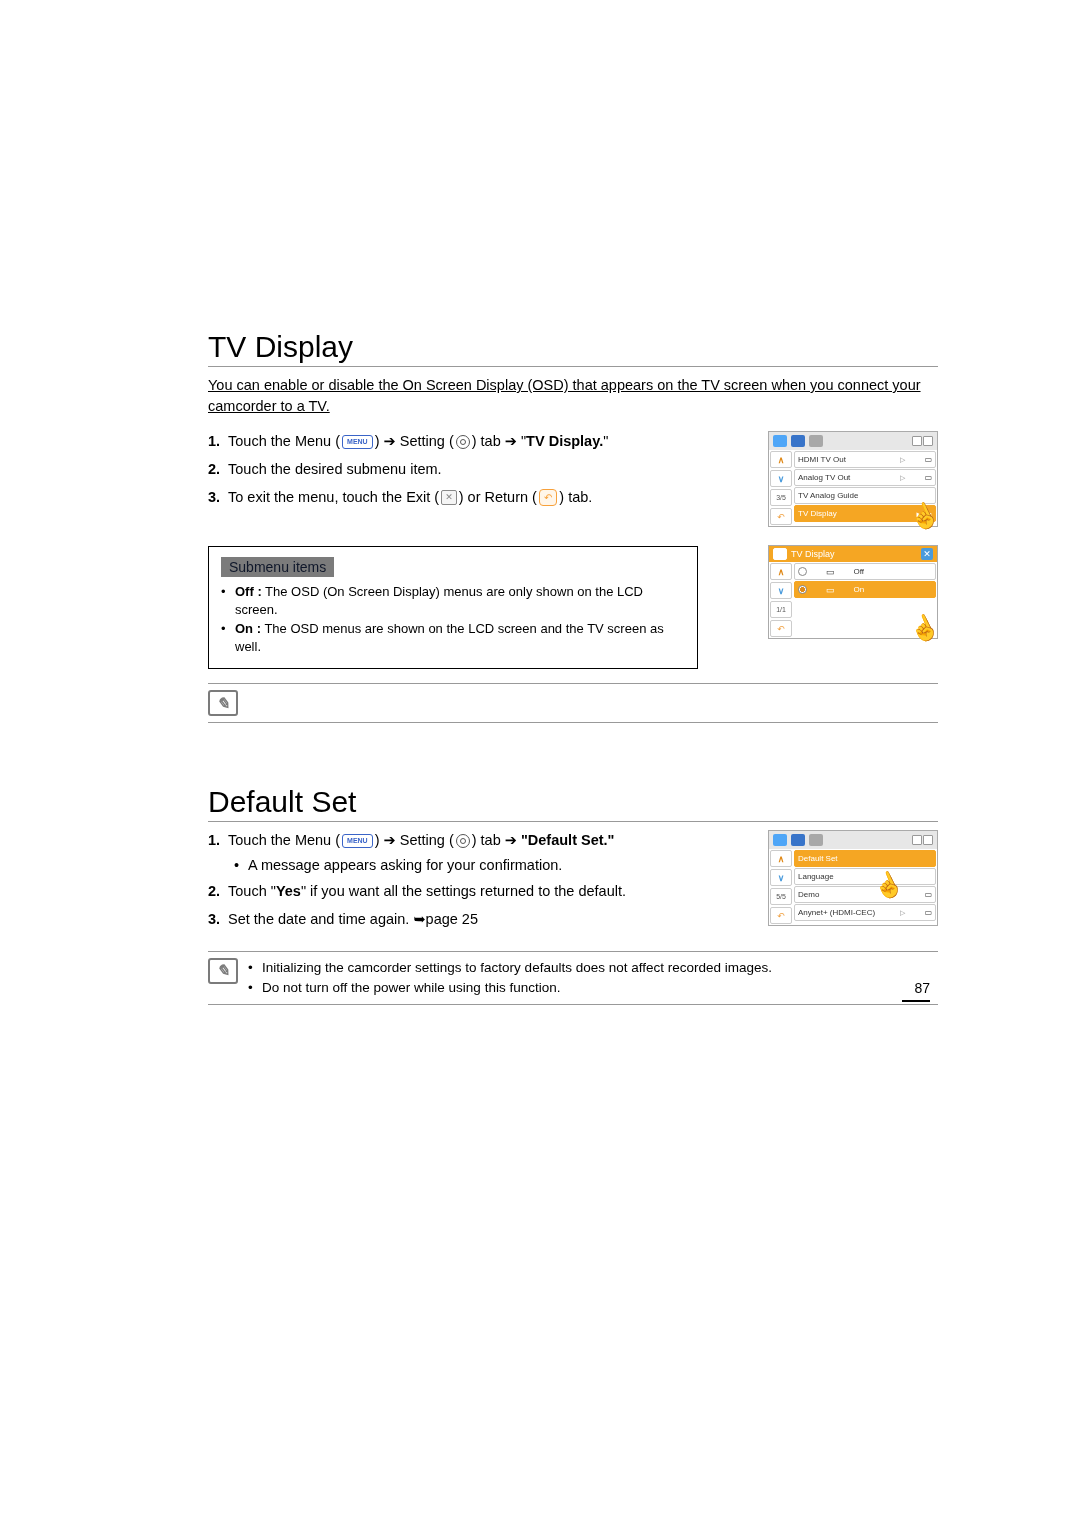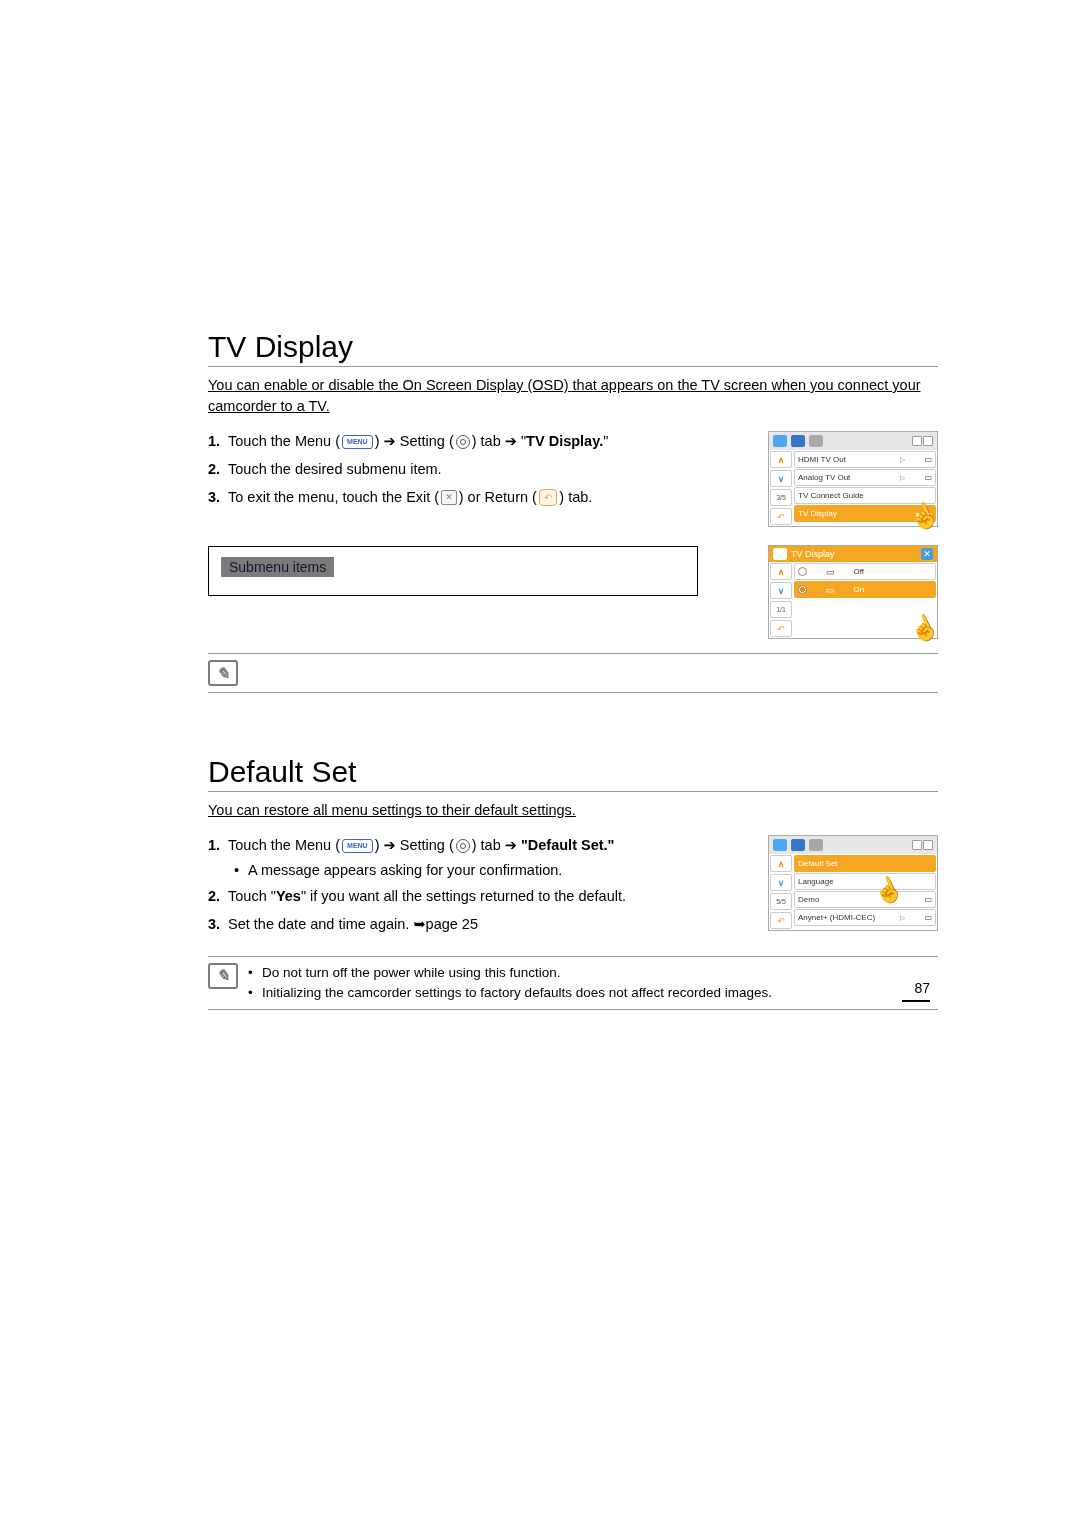--- a/index.html
+++ b/index.html
@@ -159,20 +159,24 @@
           <span>Touch the Menu (</span><span class="icon icon-menu">MENU</span><span>) </span><span>➔</span><span> Setting (</span><span class="icon icon-gear"></span><span>) tab </span><span>➔</span><span> "</span><span class="bold">TV Display.</span><span>"</span>
         </li>
         <li>Touch the desired submenu item.</li>
         <li>
           <span>To exit the menu, touch the Exit (</span><span class="icon icon-exit">✕</span><span>) or Return (</span><span class="icon icon-return">↶</span><span>) tab.</span>
         </li>
       </ol>
 
       <div class="submenu-box">
         <span class="submenu-label">Submenu items</span>
+        <ul>
+          <li><span class="bold">Off :</span><span> The OSD (On Screen Display) menus are only shown on the LCD screen.</span></li>
+          <li><span class="bold">On :</span><span> The OSD menus are shown on the LCD screen and the TV screen as well.</span></li>
+        </ul>
       </div>
     </div>
 
     <div class="right-col">
 
       <div class="mini-wrap">
         <div class="mini">
           <div class="mini-header">
             <span class="mh-icon mh-blue"></span>
             <span class="mh-icon mh-tab"></span>
@@ -195,21 +199,21 @@
                   <span class="t">HDMI TV Out</span>
                   <span class="tri">▷</span>
                   <span class="r">▭</span>
                 </div>
               <div class="ml-row">
                   <span class="t">Analog TV Out</span>
                   <span class="tri">▷</span>
                   <span class="r">▭</span>
                 </div>
               <div class="ml-row">
-                  <span class="t">TV Connect Guide</span>
+                  <span class="t">TV Analog Guide</span>
                 </div>
               <div class="ml-row sel">
                   <span class="t">TV Display</span>
                   <span style="color:#fff">▸ ▭</span>
                 </div>
             </div>
           </div>
         </div>
         <div class="finger">☝</div>
       </div>
@@ -249,21 +253,20 @@
     </div>
   </div>
 
   <div class="note-row">
     <div class="note-icon">✎</div>
   </div>
 
   <div class="sec-gap"></div>
 
   <h2 class="section-title">Default Set</h2>
-  <p class="intro">You can restore all menu settings to their default settings.</p>
 
   <div class="content-row">
     <div class="left-col">
       <ol class="steps">
         <li>
           <span>Touch the Menu (</span><span class="icon icon-menu">MENU</span><span>) </span><span>➔</span><span> Setting (</span><span class="icon icon-gear"></span><span>) tab </span><span>➔</span><span> </span><span class="bold">"Default Set."</span>
           <ul class="sublist">
               <li>A message appears asking for your confirmation.</li>
             </ul>
         </li>
@@ -317,21 +320,21 @@
         </div>
         <div class="finger" style="right:34px;bottom:26px;">☝</div>
       </div>
     </div>
   </div>
 
   <div class="note-row">
     <div class="note-icon">✎</div>
     <div class="note-text">
       <ul>
+        <li>Initializing the camcorder settings to factory defaults does not affect recorded images.</li>
         <li>Do not turn off the power while using this function.</li>
-        <li>Initializing the camcorder settings to factory defaults does not affect recorded images.</li>
       </ul>
     </div>
   </div>
 
 </div>
 
 <div class="pgnum">87</div>
 
 </body></html>

